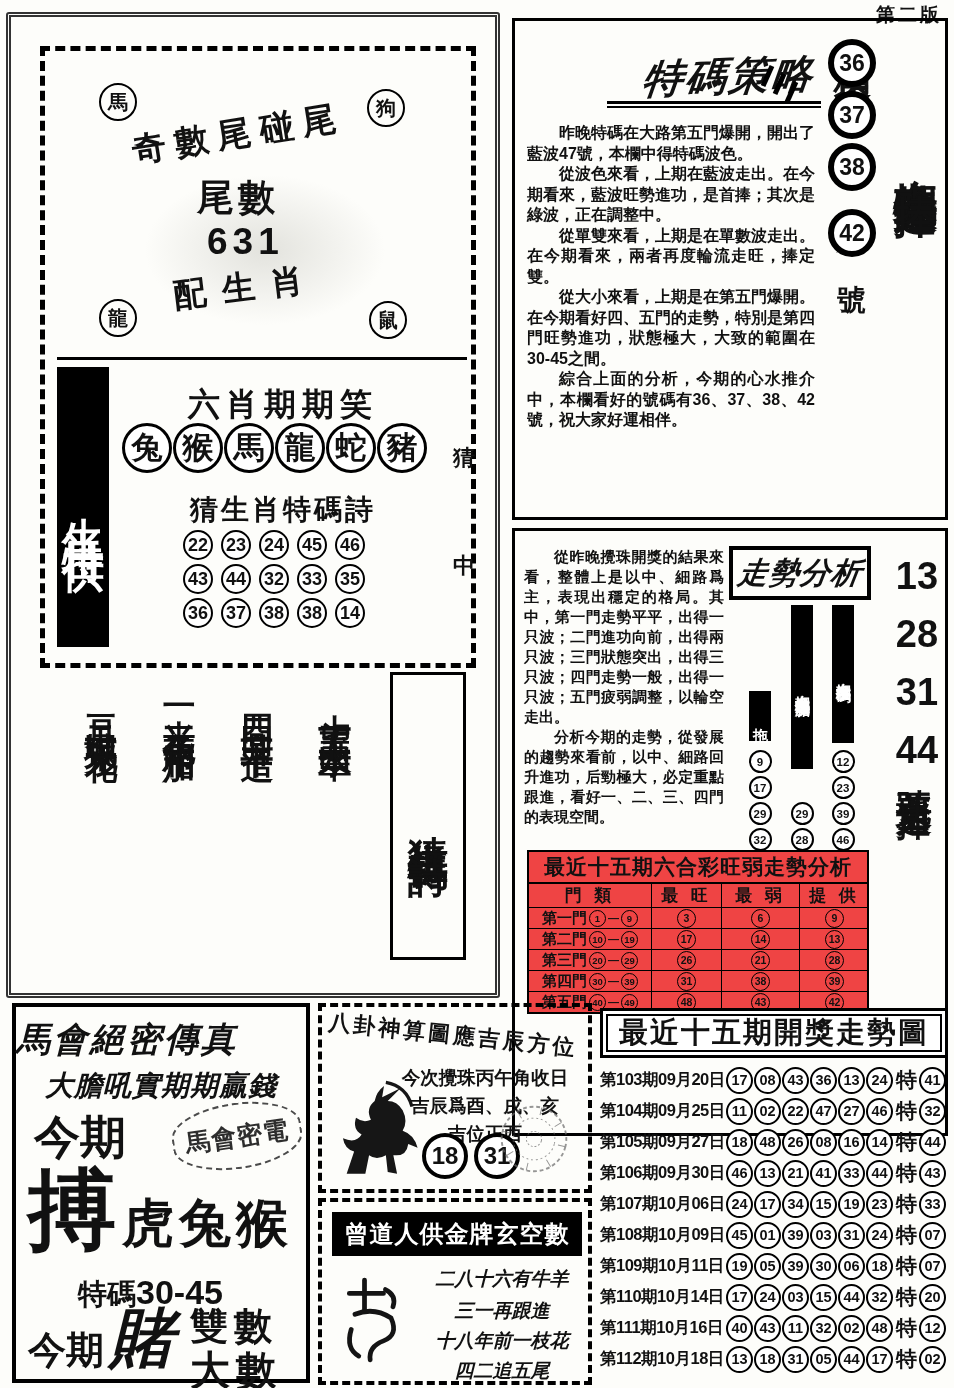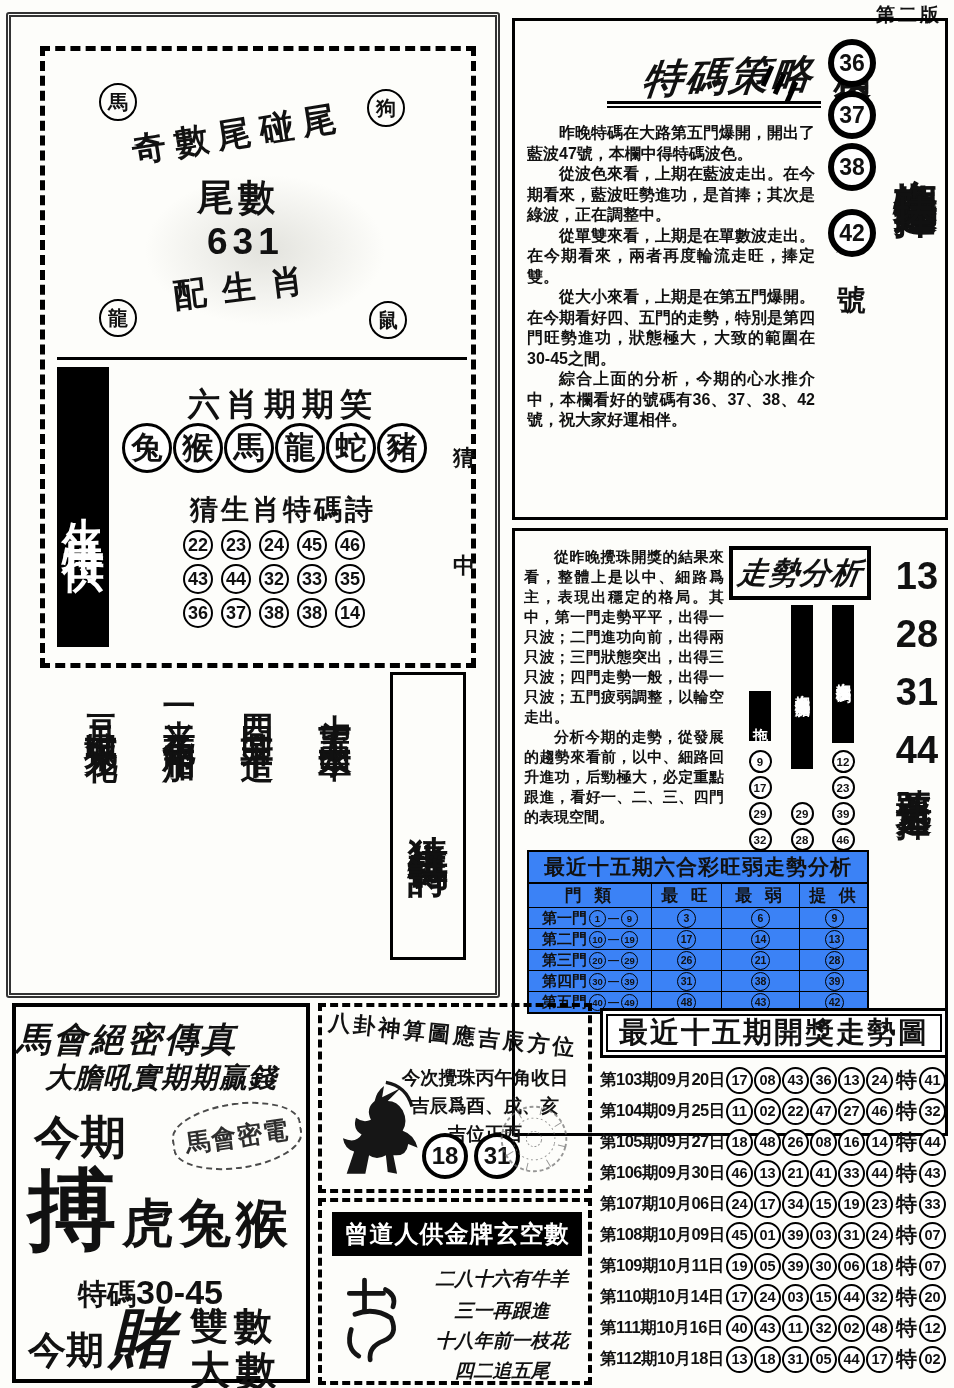--- a/index.html
+++ b/index.html
@@ -59,35 +59,35 @@
 .trend-col{position:absolute;top:0;height:100%;width:26px;display:flex;flex-direction:column;align-items:center}
 .tc0{left:10px}.tc1{left:52px}.tc2{left:93px}
 .trend-bar{width:22px;background:#000;color:#fff;display:flex;align-items:center;justify-content:center}
 .bar-label{font-size:15px;font-weight:700;letter-spacing:1px}
 .tc0 .trend-bar{height:50px;margin-top:86px}
 .tc1 .trend-bar{height:164px}
 .tc2 .trend-bar{height:138px}
 .trend-circles{position:absolute;bottom:0;display:flex;flex-direction:column;gap:3px;align-items:center}
 .scircle{width:23px;height:23px;border:2px solid #000;border-radius:50%;display:flex;align-items:center;justify-content:center;font-size:11.5px;font-weight:800;background:#fff}
 .trend-headline{left:374px;top:230px;font-size:36px;font-weight:900;letter-spacing:3px}
-.trend-table{left:12px;top:319px;width:342px;border:2.5px solid #000;background:#3b82f6}
+.trend-table{left:12px;top:319px;width:342px;border:2.5px solid #000;background:#ef4444}
 .tt-title{font-size:21px;font-weight:900;text-align:center;letter-spacing:1px;border-bottom:2px solid #000;padding:1px 0}
 .tt-row{display:grid;grid-template-columns:122px 70px 78px 70px;border-top:1.5px solid #000}
 .tt-row:nth-child(2){border-top:none}
 .tt-cell{display:flex;align-items:center;justify-content:center;gap:2px;min-height:20px;border-left:1.5px solid #000}
 .tt-cell:first-child{border-left:none}
 .tt-hcell{font-size:17px;font-weight:900;letter-spacing:4px;min-height:23px}
 .gate-name{font-size:15px;font-weight:800}
 .rcircle{width:17px;height:17px;border:1.5px solid #000;border-radius:50%;display:inline-flex;align-items:center;justify-content:center;font-size:9.5px;font-weight:700}
 .dash{font-size:11px;font-weight:700}
 .mcircle{width:19px;height:19px;border:1.5px solid #000;border-radius:50%;display:inline-flex;align-items:center;justify-content:center;font-size:10.5px;font-weight:800}
 
 .fax-box{left:12px;top:1003px;width:298px;height:380px;border:4px solid #000}
 .fax-title{left:0;top:10px;width:100%;text-align:left;font-size:34px;font-weight:900;font-style:italic;letter-spacing:3px}
-.fax-sub{left:0;top:52px;width:100%;text-align:center;font-size:28px;font-weight:800;font-style:italic;letter-spacing:1px}
+.fax-sub{left:0;top:60px;width:100%;text-align:center;font-size:28px;font-weight:800;font-style:italic;letter-spacing:1px}
 .fax-period{left:18px;top:100px;font-size:46px;font-weight:900}
 .fax-stamp{left:156px;top:96px;width:130px;height:66px;transform:rotate(-8deg);display:flex;align-items:center;justify-content:center;border:2px dashed #333;border-radius:50%/42%;opacity:.88}
 .fax-stamp span{font-size:25px;font-weight:900;letter-spacing:1px}
 .fax-big{left:12px;top:160px;font-size:88px;font-weight:900;line-height:1}
 .fax-zodiacs{left:106px;top:182px;font-size:52px;font-weight:900;letter-spacing:5px}
 .fax-range{left:62px;top:266px;display:flex;align-items:baseline;}
 .fax-range .lab{font-size:29px;font-weight:900}
 .fax-range .val{font-size:34px;font-weight:700}
 .bet-prefix{left:12px;top:318px;font-size:38px;font-weight:600}
 .bet-char{left:94px;top:300px;font-size:64px;font-weight:900;font-style:italic;line-height:1}

